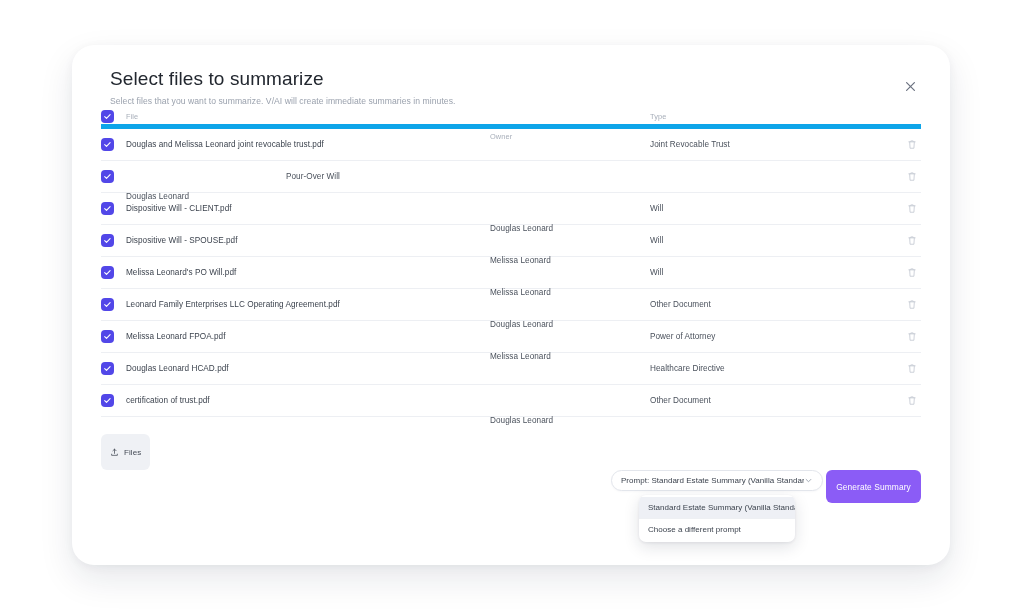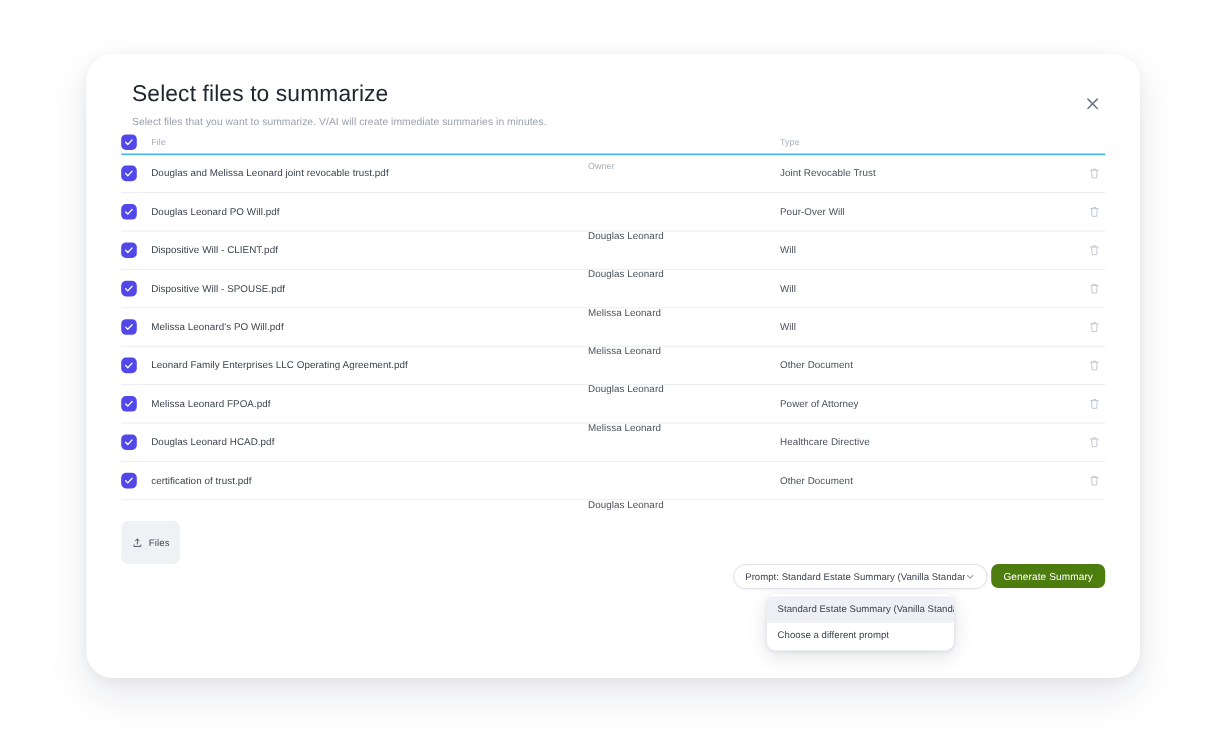--- a/index.html
+++ b/index.html
@@ -82,21 +82,21 @@
   }
   .trow {
     display: flex;
     align-items: center;
     height: 32px;
     border-bottom: 1px solid #edeff3;
     box-sizing: border-box;
   }
   .trow.header-row {
     height: 21px;
-    border-bottom: 1px solid #0ea5e9;
+    border-bottom: 5px solid #0ea5e9;
   }
   .col-check {
     width: 25px;
     flex: 0 0 25px;
     display: flex;
     align-items: center;
   }
   .col-file {
     flex: 0 0 364px;
     overflow: hidden;
@@ -208,22 +208,22 @@
     overflow: hidden;
     letter-spacing: 0.02px;
   }
   .prompt-select .chev { display: flex; align-items: center; }
 
   .generate-button {
     position: absolute;
     left: 754px;
     top: 425px;
     width: 95px;
-    height: 20px;
-    background: #4d7c0f;
+    height: 33px;
+    background: #8b5cf6;
     border: none;
     border-radius: 6px;
     color: #ffffff;
     font-size: 8.4px;
     font-family: "Liberation Sans", sans-serif;
     letter-spacing: 0.1px;
     cursor: pointer;
     display: flex;
     align-items: center;
     justify-content: center;
@@ -319,21 +319,20 @@
             </div>
           </div>
           <div class="trow">
             <div class="col-check">
               <span class="checkbox">
                 <svg width="9" height="9" viewBox="0 0 9 9" fill="none">
                   <path d="M1.7 4.6 L3.5 6.4 L7.1 2.6" stroke="#ffffff" stroke-width="1.1" stroke-linecap="round" stroke-linejoin="round"></path>
                 </svg>
               </span>
             </div>
-            <div class="col-file td">Douglas Leonard PO Will.pdf</div>
             <div class="col-owner td muted">Douglas Leonard</div>
             <div class="col-type td muted">Pour-Over Will</div>
             <div class="col-action">
               <button class="trash-button">
                 <span>
                   <svg width="10" height="11" viewBox="0 0 12 13" fill="none">
                     <path d="M2.2 3.3 H9.8" stroke="#c3c8d1" stroke-width="1" stroke-linecap="round"></path>
                     <path d="M4.6 3.2 V2.2 H7.4 V3.2" stroke="#c3c8d1" stroke-width="1" stroke-linecap="round" stroke-linejoin="round"></path>
                     <path d="M3.2 3.4 L3.7 11 H8.3 L8.8 3.4" stroke="#c3c8d1" stroke-width="1" stroke-linecap="round" stroke-linejoin="round"></path>
                   </svg>

